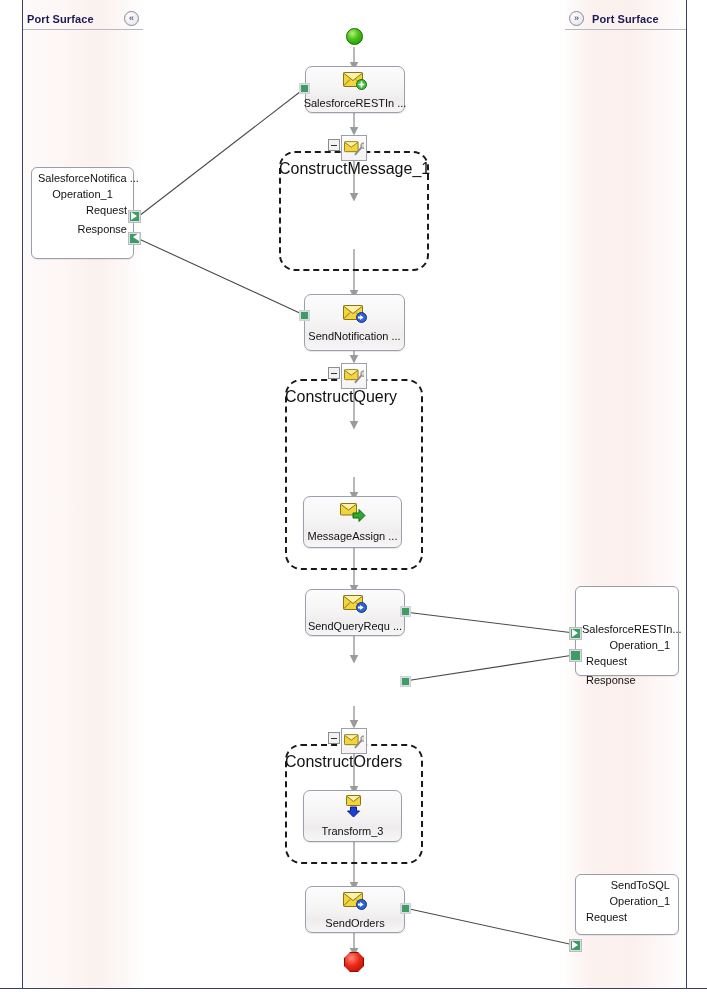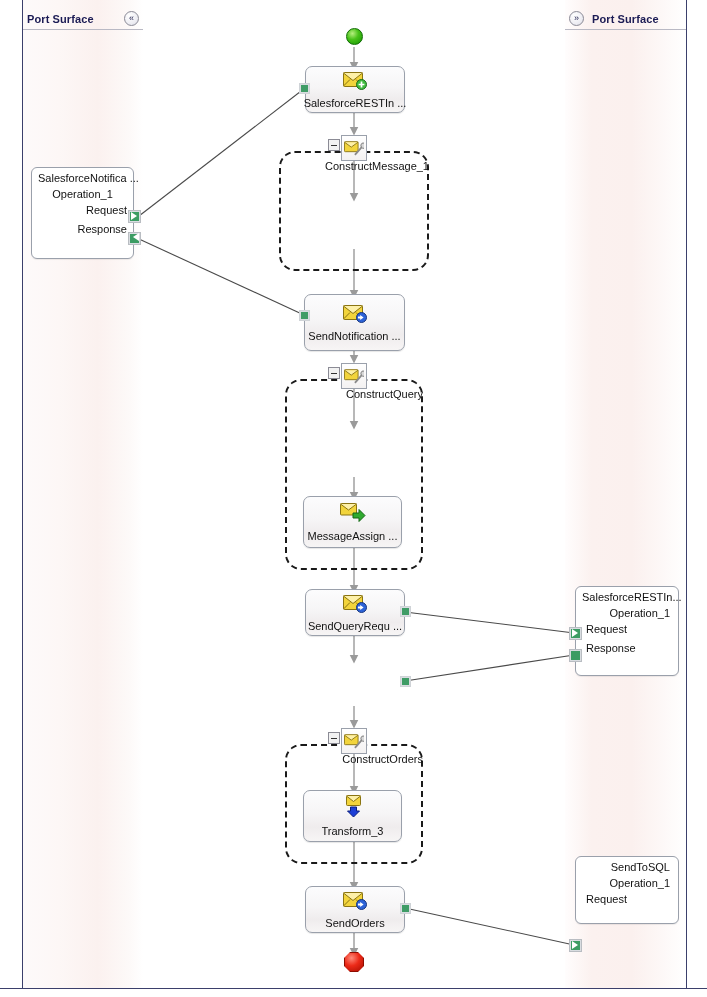--- a/index.html
+++ b/index.html
@@ -73,21 +73,21 @@
   
   .scope{
     position:absolute;
     box-sizing:border-box;
     border:2px dashed #1a1a1a;
     border-radius:16px;
     background:transparent;
   }
   .scope-title{
     position:absolute;
-    font-size:11px;color:#111;white-space:nowrap;text-align:right;
+    font-size:16px;color:#111;white-space:nowrap;text-align:left;
   }
   .scope-head{
     position:absolute;
     width:26px;height:26px;
     box-sizing:border-box;
     border:1px solid #9aa0ab;
     background:linear-gradient(to bottom,#ffffff 0%,#f4f2f2 100%);
     display:flex;align-items:center;justify-content:center;
   }
   .collapse{
@@ -388,37 +388,37 @@
     </div>
   </div>
   <div class="cterm outl" style="left:128px;top:210px;">
       <span class="inner"></span>
     </div>
   <div class="cterm outl-l" style="left:128px;top:232px;">
       <span class="inner"></span>
     </div>
 
   <div class="port" style="left:575px;top:586px;width:104px;height:90px;">
-    <div class="ptitle" style="text-align:center;">SalesforceRESTIn...</div>
+    <div class="ptitle" style="text-align:center;margin-top:32px;">SalesforceRESTIn...</div>
     <div class="pop" style="text-align:right;padding-right:8px;">Operation_1</div>
     <div class="prow" style="justify-content:flex-start;padding-left:10px;">
       <span>Request</span>
     </div>
     <div class="prow" style="justify-content:flex-start;padding-left:10px;">
       <span>Response</span>
     </div>
   </div>
   <div class="cterm outl" style="left:569px;top:627px;">
       <span class="inner"></span>
     </div>
   <div class="cterm plain" style="left:569px;top:649px;">
       <span class="inner"></span>
     </div>
 
-  <div class="port" style="left:575px;top:856px;width:104px;height:68px;">
+  <div class="port" style="left:575px;top:874px;width:104px;height:61px;">
     <div class="ptitle" style="text-align:right;padding-right:8px;">SendToSQL</div>
     <div class="pop" style="text-align:right;padding-right:8px;">Operation_1</div>
     <div class="prow" style="justify-content:flex-start;padding-left:10px;">
       <span>Request</span>
     </div>
   </div>
   <div class="cterm outl" style="left:569px;top:939px;">
       <span class="inner"></span>
     </div>
 

